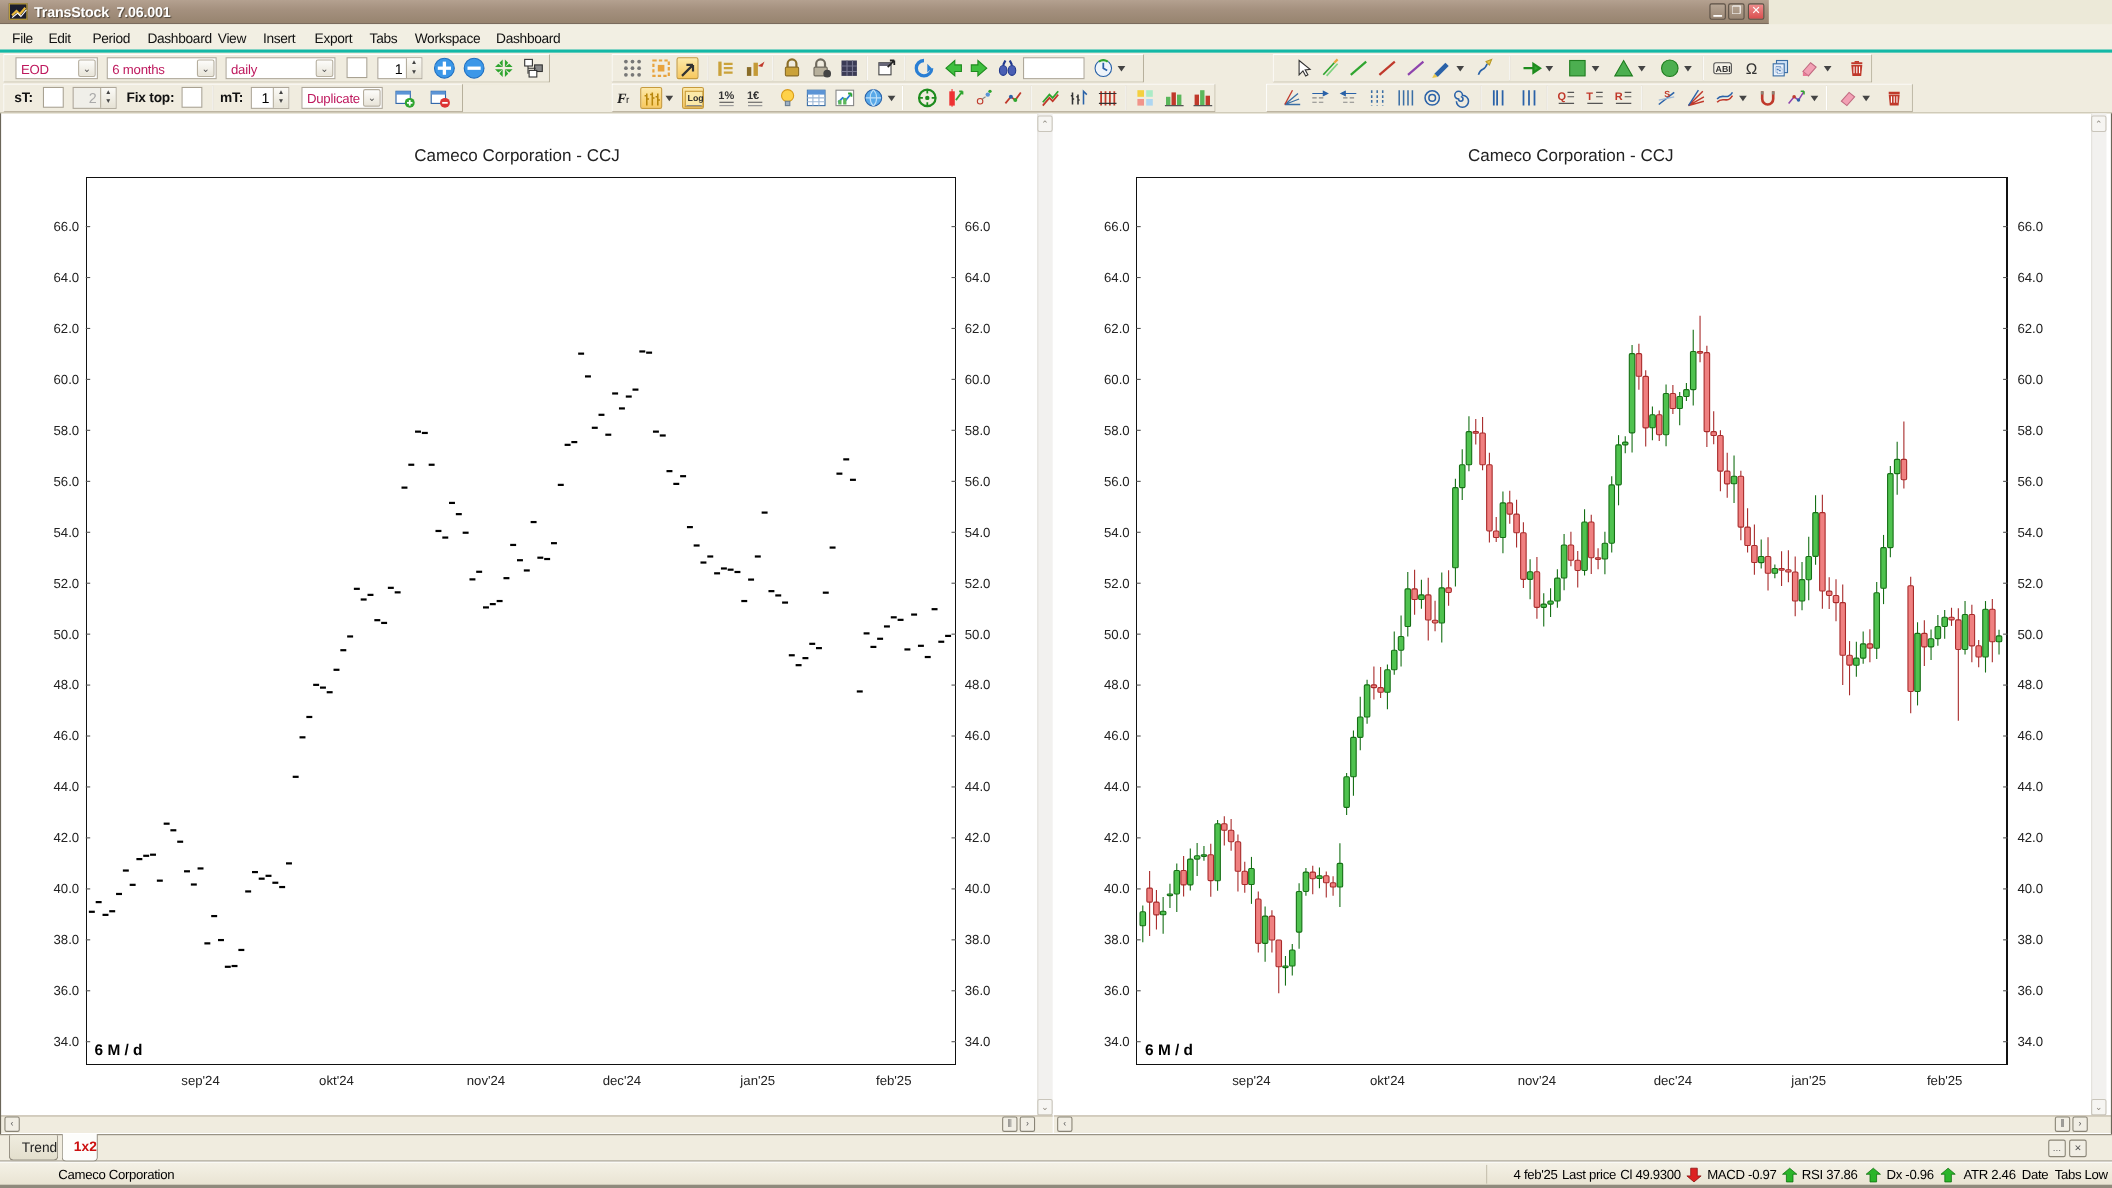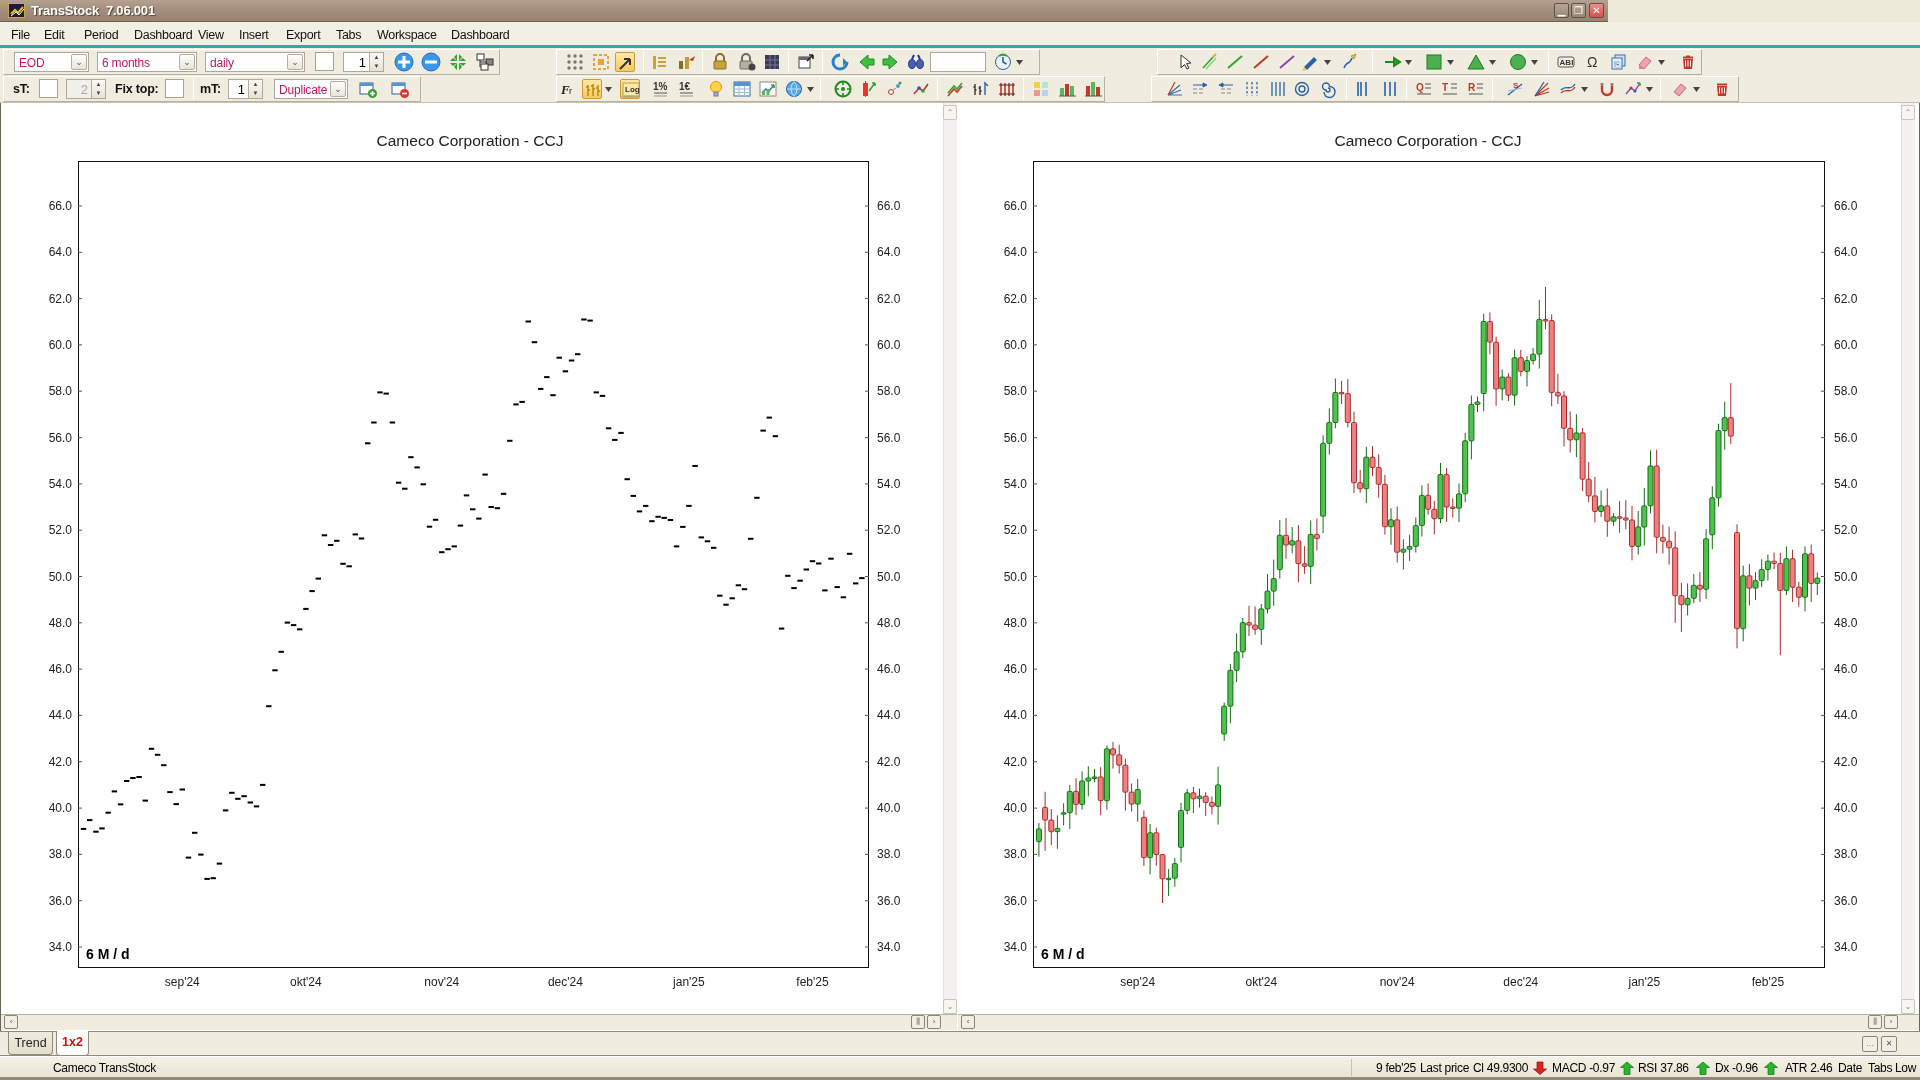--- a/index.html
+++ b/index.html
@@ -24,21 +24,21 @@
 .spin .ud{position:absolute;right:0;top:0;width:14px;height:18px;background:linear-gradient(#fbfaf6,#e6e2d4);border-left:1px solid #b5ae9e;font-size:6px;color:#444;text-align:center;line-height:9px}
 .lbl{position:absolute;font-size:12.5px;letter-spacing:-0.2px;font-weight:bold;color:#111}
 .ibtn{position:absolute;width:20px;height:20px}
 .sep{position:absolute;width:1px;background:#c2bba8;border-right:1px solid #fff}
 .panelarea{position:absolute;left:0;top:103px;width:1920px;height:928px;background:#fff}
 .vscroll{position:absolute;width:14px;background:#f2f1ef;border-left:1px solid #e3e1dc}
 .sbtn{position:absolute;width:14px;height:15px;background:#f6f5f2;border:1px solid #c9c5bb;border-radius:2px;color:#8a857a;font-size:8px;text-align:center;line-height:14px}
 .hscrollrow{position:absolute;top:1014px;height:16px;background:#f0ecdf;border-top:1px solid #b9b2a0}
 .hbtn{position:absolute;top:1015px;width:14px;height:14px;background:#f1eee4;border:1px solid #8a8577;border-radius:2px;color:#555;font-size:8px;text-align:center;line-height:12px}
 .tabrow{position:absolute;left:0;top:1031px;width:1920px;height:25px;background:#f0ecdf;border-top:1px solid #8f8a7c;border-bottom:1px solid #8f8a7c}
-.tab{position:absolute;top:1032px;height:23px;font-size:12.5px;line-height:22px;text-align:center;border:1px solid #8f8a7c;border-top:none;border-radius:0 0 4px 4px;background:linear-gradient(#efecdf,#e3dfcd);color:#222}
+.tab{position:absolute;top:1032px;height:23px;font-size:12.5px;line-height:22px;text-align:right;border:1px solid #8f8a7c;border-top:none;border-radius:0 0 4px 4px;background:linear-gradient(#efecdf,#e3dfcd);color:#222}
 .tab.active{background:#fdfdfb;font-weight:bold;color:#cc1111;top:1031px;height:25px;z-index:3}
 .statusbar{position:absolute;left:0;top:1056px;width:1920px;height:21px;background:linear-gradient(#f4f1e6,#e9e4d3);border-top:1px solid #fff}
 .statusbar .sb{position:absolute;top:4px;font-size:12px;letter-spacing:-0.3px;color:#000}
 .sgrip{position:absolute;border-left:1px solid #c6c0ae;height:17px;top:2px}
 .bottomedge{position:absolute;left:0;top:1077px;width:1920px;height:3px;background:#8f8a7c}
 </style></head>
 <body>
 <div class="panelarea"></div>
 <svg width="1920" height="1080" viewBox="0 0 1920 1080" style="position:absolute;left:0;top:0" font-family="Liberation Sans, sans-serif">
     <rect x="78.5" y="161.5" width="790" height="806" fill="#fff" stroke="#111" stroke-width="1" shape-rendering="crispEdges"></rect>
@@ -1047,23 +1047,23 @@
 <div class="hbtn" style="left:1868px">⫼</div>
 <div class="hbtn" style="left:1884px">›</div>
 <div style="position:absolute;left:0;top:103px;width:1px;height:928px;background:#6b6658"></div>
 <div style="position:absolute;left:1919px;top:103px;width:1px;height:928px;background:#6b6658"></div>
 <div class="tabrow"></div>
 <div class="tab" style="left:8px;width:45px">Trend</div>
 <div class="tab active" style="left:56px;width:33px">1x2</div>
 <div class="hbtn" style="left:1862px;top:1036px;width:16px;height:16px;line-height:14px">…</div>
 <div class="hbtn" style="left:1881px;top:1036px;width:16px;height:16px;line-height:14px">✕</div>
 <div class="statusbar">
-    <span class="sb" style="left:53px">Cameco TransStock</span>
+    <span class="sb" style="left:53px">Cameco Corporation</span>
     <span class="sgrip" style="left:1351px"></span>
-    <span class="sb" style="left:1376px">9 feb'25</span>
+    <span class="sb" style="left:1376px">4 feb'25</span>
     <span class="sb" style="left:1420px">Last price</span>
     <span class="sb" style="left:1473px">Cl 49.9300</span>
     <svg style="position:absolute;left:1533px;top:3px" width="14" height="16">
       <path d="M4 2 h6 v7 h3.5 L7 14.5 L0.5 9 H4 Z" fill="#dd2222" stroke="#881111" stroke-width="0.7"></path>
     </svg>
     <span class="sb" style="left:1552px">MACD -0.97</span>
     <svg style="position:absolute;left:1620px;top:3px" width="14" height="16">
       <path d="M4 14.5 h6 v-7 h3.5 L7 2 L0.5 7.5 H4 Z" fill="#2ab52a" stroke="#0e6e0e" stroke-width="0.7"></path>
     </svg>
     <span class="sb" style="left:1638px">RSI 37.86</span>

